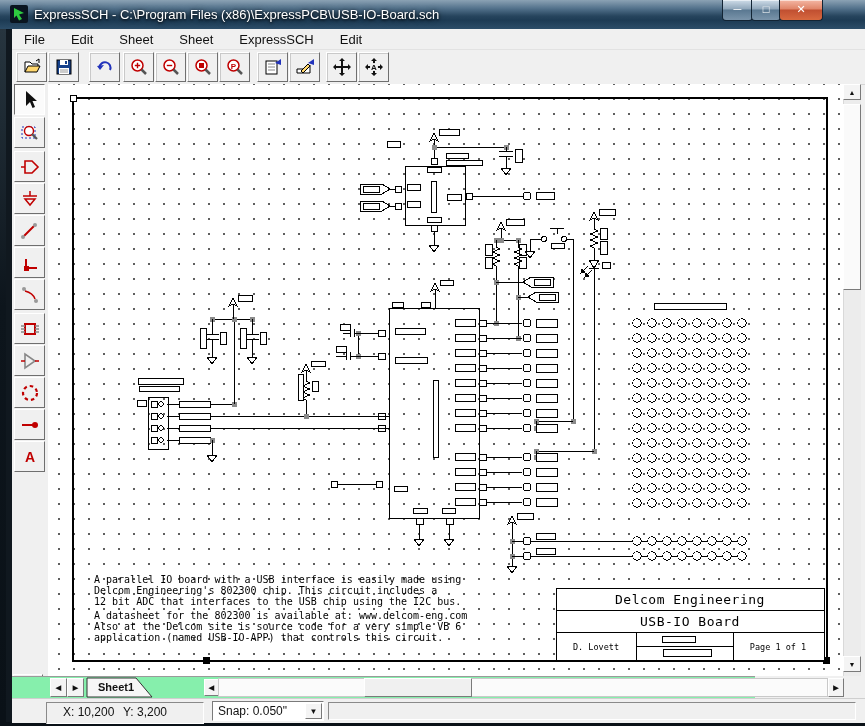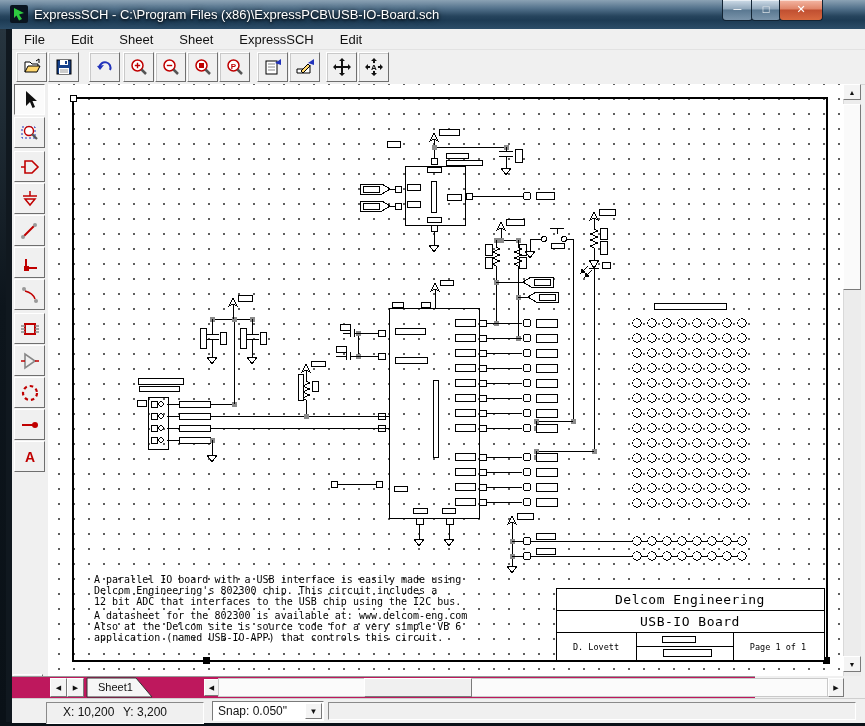--- a/index.html
+++ b/index.html
@@ -38,21 +38,21 @@
   
   .canvas{left:36px;top:55px;width:795px;height:592px;background:#ffffff;
     background-image:radial-gradient(circle at 1px 1px,#5f5f5f .9px,transparent 1.05px);
     background-size:15px 15px;background-position:25px 14px;padding-left:12px;}
   .canvas svg{position:absolute;left:0;top:0;}
   
   .vscroll{left:831px;top:55px;width:18px;height:592px;background:#ececec;border-left:1px solid #d9d9d9;box-sizing:border-box;}
   .sbtn{background:#f4f4f4;border:1px solid;border-color:#ffffff #7a7a7a #7a7a7a #ffffff;box-sizing:border-box;
     display:flex;align-items:center;justify-content:center;font-size:7px;color:#111;}
   .vthumb{left:831px;width:18px;background:#fafafa;border:1px solid;border-color:#ffffff #7a7a7a #7a7a7a #ffffff;box-sizing:border-box;}
-  .tabrow{left:0;top:647px;width:743px;height:22px;background:#be185d;border-top:1px solid #9a9a9a;}
+  .tabrow{left:0;top:647px;width:743px;height:22px;background:#86efac;border-top:1px solid #9a9a9a;font-weight:bold;}
   .htrough{left:206px;top:1px;width:610px;height:19px;background:#fbfbfb;border:1px solid #c9c9c9;box-sizing:border-box;}
   .hthumb{left:352px;top:1px;width:108px;height:19px;background:#f0f0f0;border:1px solid;border-color:#ffffff #7a7a7a #7a7a7a #ffffff;box-sizing:border-box;}
   
   .statusbar{left:0;top:669px;width:853px;height:24px;background:#f0f0f0;border-top:1px solid #cfcfcf;font-size:12px;color:#111;}
   .sunken{border:1px solid;border-color:#8a8a8a #ffffff #ffffff #8a8a8a;box-sizing:border-box;background:#f0f0f0;}
   .combo{left:200px;top:2px;width:112px;height:20px;background:#fff;border:1px solid;border-color:#7a7a7a #ffffff #ffffff #7a7a7a;box-sizing:border-box;}
   .combo-btn{position:absolute;right:1px;top:1px;width:17px;height:16px;}
 </style>
 </head>
 <body>

